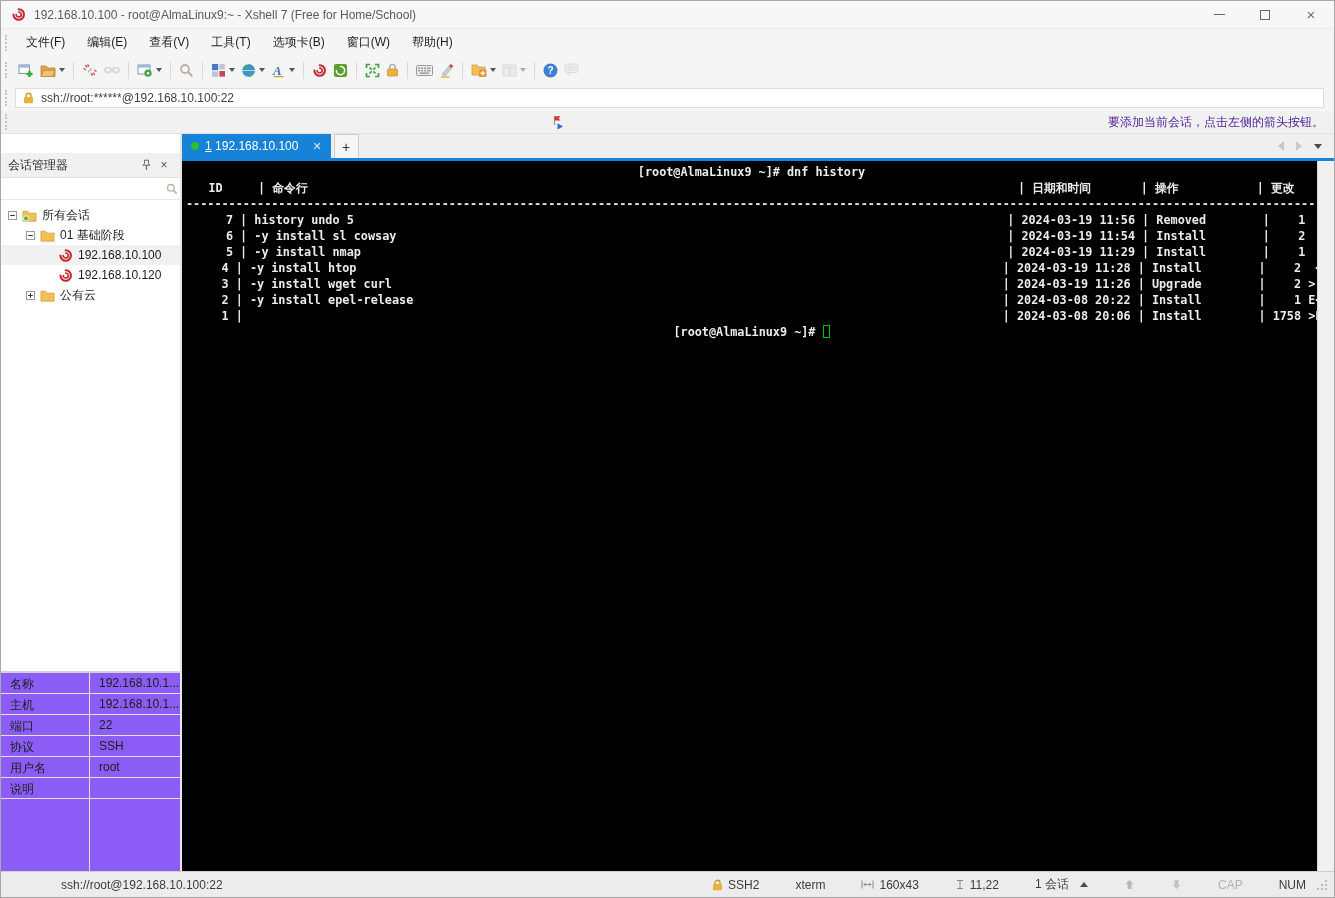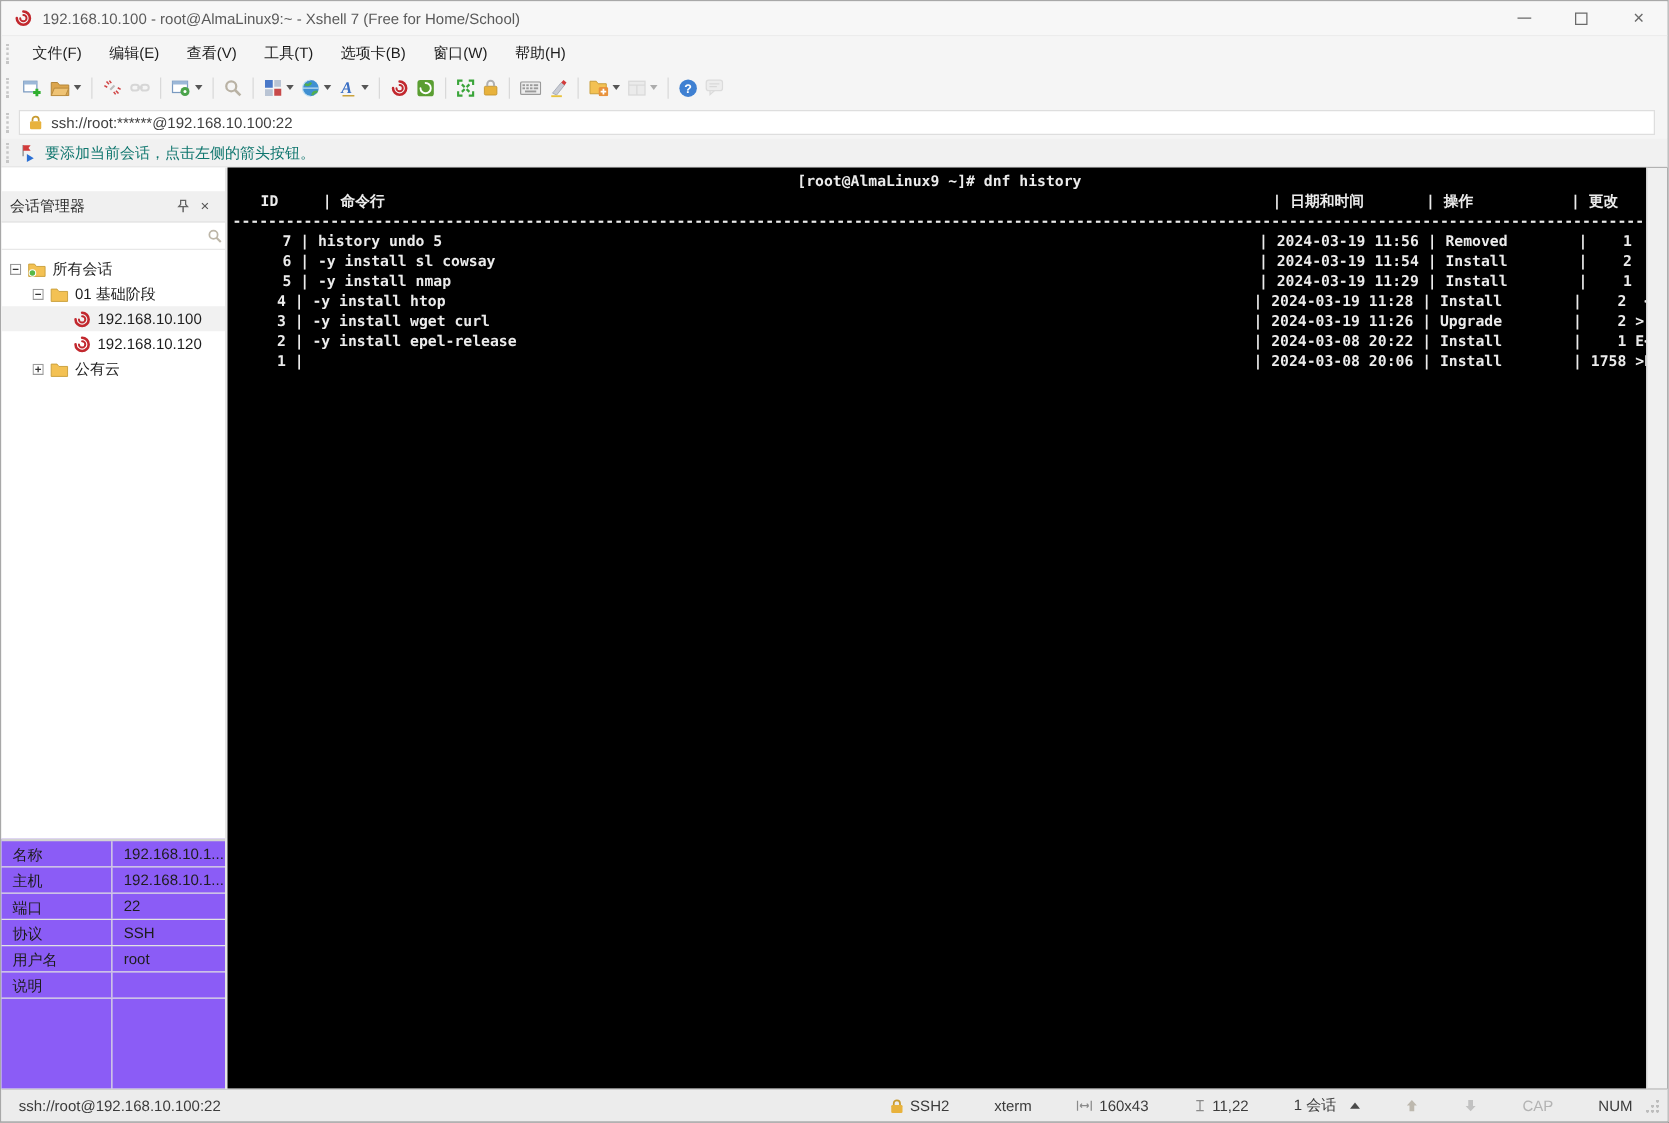--- a/index.html
+++ b/index.html
@@ -28,21 +28,21 @@
   .tb-btn { height:22px; padding:0 3px; display:flex; align-items:center; justify-content:center; border-radius:2px; }
   .tb-sep { width:1px; height:17px; background:#d9d9d9; margin:0 5px; flex:0 0 1px; }
   .dd-caret { width:0; height:0; border-left:3px solid transparent; border-right:3px solid transparent;
               border-top:4px solid #555; margin-left:3px; }
   .disabled-ico { opacity:.55; filter:grayscale(1); }
 
   .addressbar { height:27px; flex:0 0 27px; background:#f5f5f5; display:flex; align-items:center; padding:0 10px 0 2px; }
   .address-field { flex:1; height:20px; background:#fff; border:1px solid #dedede; display:flex;
                    align-items:center; gap:7px; padding:0 7px; color:#3f3f3f; }
   .infobar { height:23px; flex:0 0 23px; background:#f1f1f1; display:flex; align-items:center;
-             padding:0 10px 0 2px; color:#0f766e; border-bottom:1px solid #e3e3e3; }
+             padding:0 10px 0 2px; color:#4c1d95; border-bottom:1px solid #e3e3e3;justify-content:space-between; }
   .infobar .icon { margin-right:7px; }
 
   
   .main { flex:1; display:flex; min-height:0; }
 
   .sidebar { width:181px; flex:0 0 181px; background:#fff; display:flex; flex-direction:column;
              border-right:2px solid #e6e6e6; }
   .sidebar-header { height:25px; flex:0 0 25px; background:#f0f0f0; display:flex; align-items:center;
                     padding:0 7px; color:#2d2d2d; border-bottom:1px solid #e2e2e2;margin-top:19px; }
   .sidebar-header .title { flex:1; }
@@ -79,21 +79,21 @@
   .terminal-wrap { flex:1; display:flex; min-height:0; background:#000; }
   .terminal { flex:1; padding:3px 0 0 4px; overflow:hidden; cursor:text;text-align:center; }
   .terminal pre { margin:0; font-family:"DejaVu Sans Mono","Liberation Mono",monospace;
                   font-size:11.8px; line-height:16px; font-weight:bold; color:#ebebeb; white-space:pre; }
   .cursor-box { display:inline-block; width:7px; height:13px; border:1px solid #00c000; vertical-align:-2px; }
   .term-scrollbar { width:17px; flex:0 0 17px; background:#f0f0f0; border-left:1px solid #dadada; }
 
   
   .statusbar { height:26px; flex:0 0 26px; background:#ececec; border-top:1px solid #cfcfcf;
                display:flex; align-items:center; padding:0 6px 0 14px; color:#3b3b3b; }
-  .sb-left { flex:1; }
+  .sb-left { flex:1;margin-left:46px; }
   .sb-right { display:flex; align-items:center; gap:36px; }
   .sb-item { display:flex; align-items:center; gap:5px; }
   .sb-item.inactive { color:#b3b3b3; }
   .caret-up { width:0; height:0; border-left:4px solid transparent; border-right:4px solid transparent;
               border-bottom:5px solid #4a4a4a; margin-left:6px; }
   .grip-corner { width:12px; height:12px; margin-left:10px;
      background:
        radial-gradient(circle at 2px 10px,#bdbdbd 1px,transparent 1.4px),
        radial-gradient(circle at 6px 10px,#bdbdbd 1px,transparent 1.4px),
        radial-gradient(circle at 10px 10px,#bdbdbd 1px,transparent 1.4px),
@@ -476,32 +476,46 @@
             <div class="prop-value"></div>
           </div>
           <div class="prop-row fill">
             <div class="prop-label"></div>
             <div class="prop-value"></div>
           </div>
         </div>
     </div>
 
     <div class="content">
+      <div class="tabbar">
+        <div class="tab-active">
+          <span class="tab-dot"></span>
+          <span><span class="tab-index">1</span> <span>192.168.10.100</span></span>
+          <span class="tab-close">✕</span>
+        </div>
+        <div class="tab-new">+</div>
+        <div class="tab-scroll">
+          <span class="tri-left"></span>
+          <span class="tri-right"></span>
+          <span class="tri-down"></span>
+        </div>
+      </div>
       <div class="terminal-wrap">
         <div class="terminal">
             <pre>[root@AlmaLinux9 ~]# dnf history</pre>
             <pre>ID     | 命令行                                                                                                    | 日期和时间       | 操作           | 更改</pre>
             <pre>----------------------------------------------------------------------------------------------------------------------------------------------------------------</pre>
             <pre>     7 | history undo 5                                                                                            | 2024-03-19 11:56 | Removed        |    1 </pre>
             <pre>     6 | -y install sl cowsay                                                                                      | 2024-03-19 11:54 | Install        |    2 </pre>
             <pre>     5 | -y install nmap                                                                                           | 2024-03-19 11:29 | Install        |    1 </pre>
             <pre>     4 | -y install htop                                                                                           | 2024-03-19 11:28 | Install        |    2  &lt;</pre>
             <pre>     3 | -y install wget curl                                                                                      | 2024-03-19 11:26 | Upgrade        |    2 &gt; </pre>
             <pre>     2 | -y install epel-release                                                                                   | 2024-03-08 20:22 | Install        |    1 E&lt;</pre>
             <pre>     1 |                                                                                                           | 2024-03-08 20:06 | Install        | 1758 &gt;E</pre>
+            <pre>[root@AlmaLinux9 ~]# <span class="cursor-box"></span></pre>
           </div>
         <div class="term-scrollbar"></div>
       </div>
     </div>
   </div>
 
   <div class="statusbar">
     <span class="sb-left">ssh://root@192.168.10.100:22</span>
     <div class="sb-right">
         <span class="sb-item">

